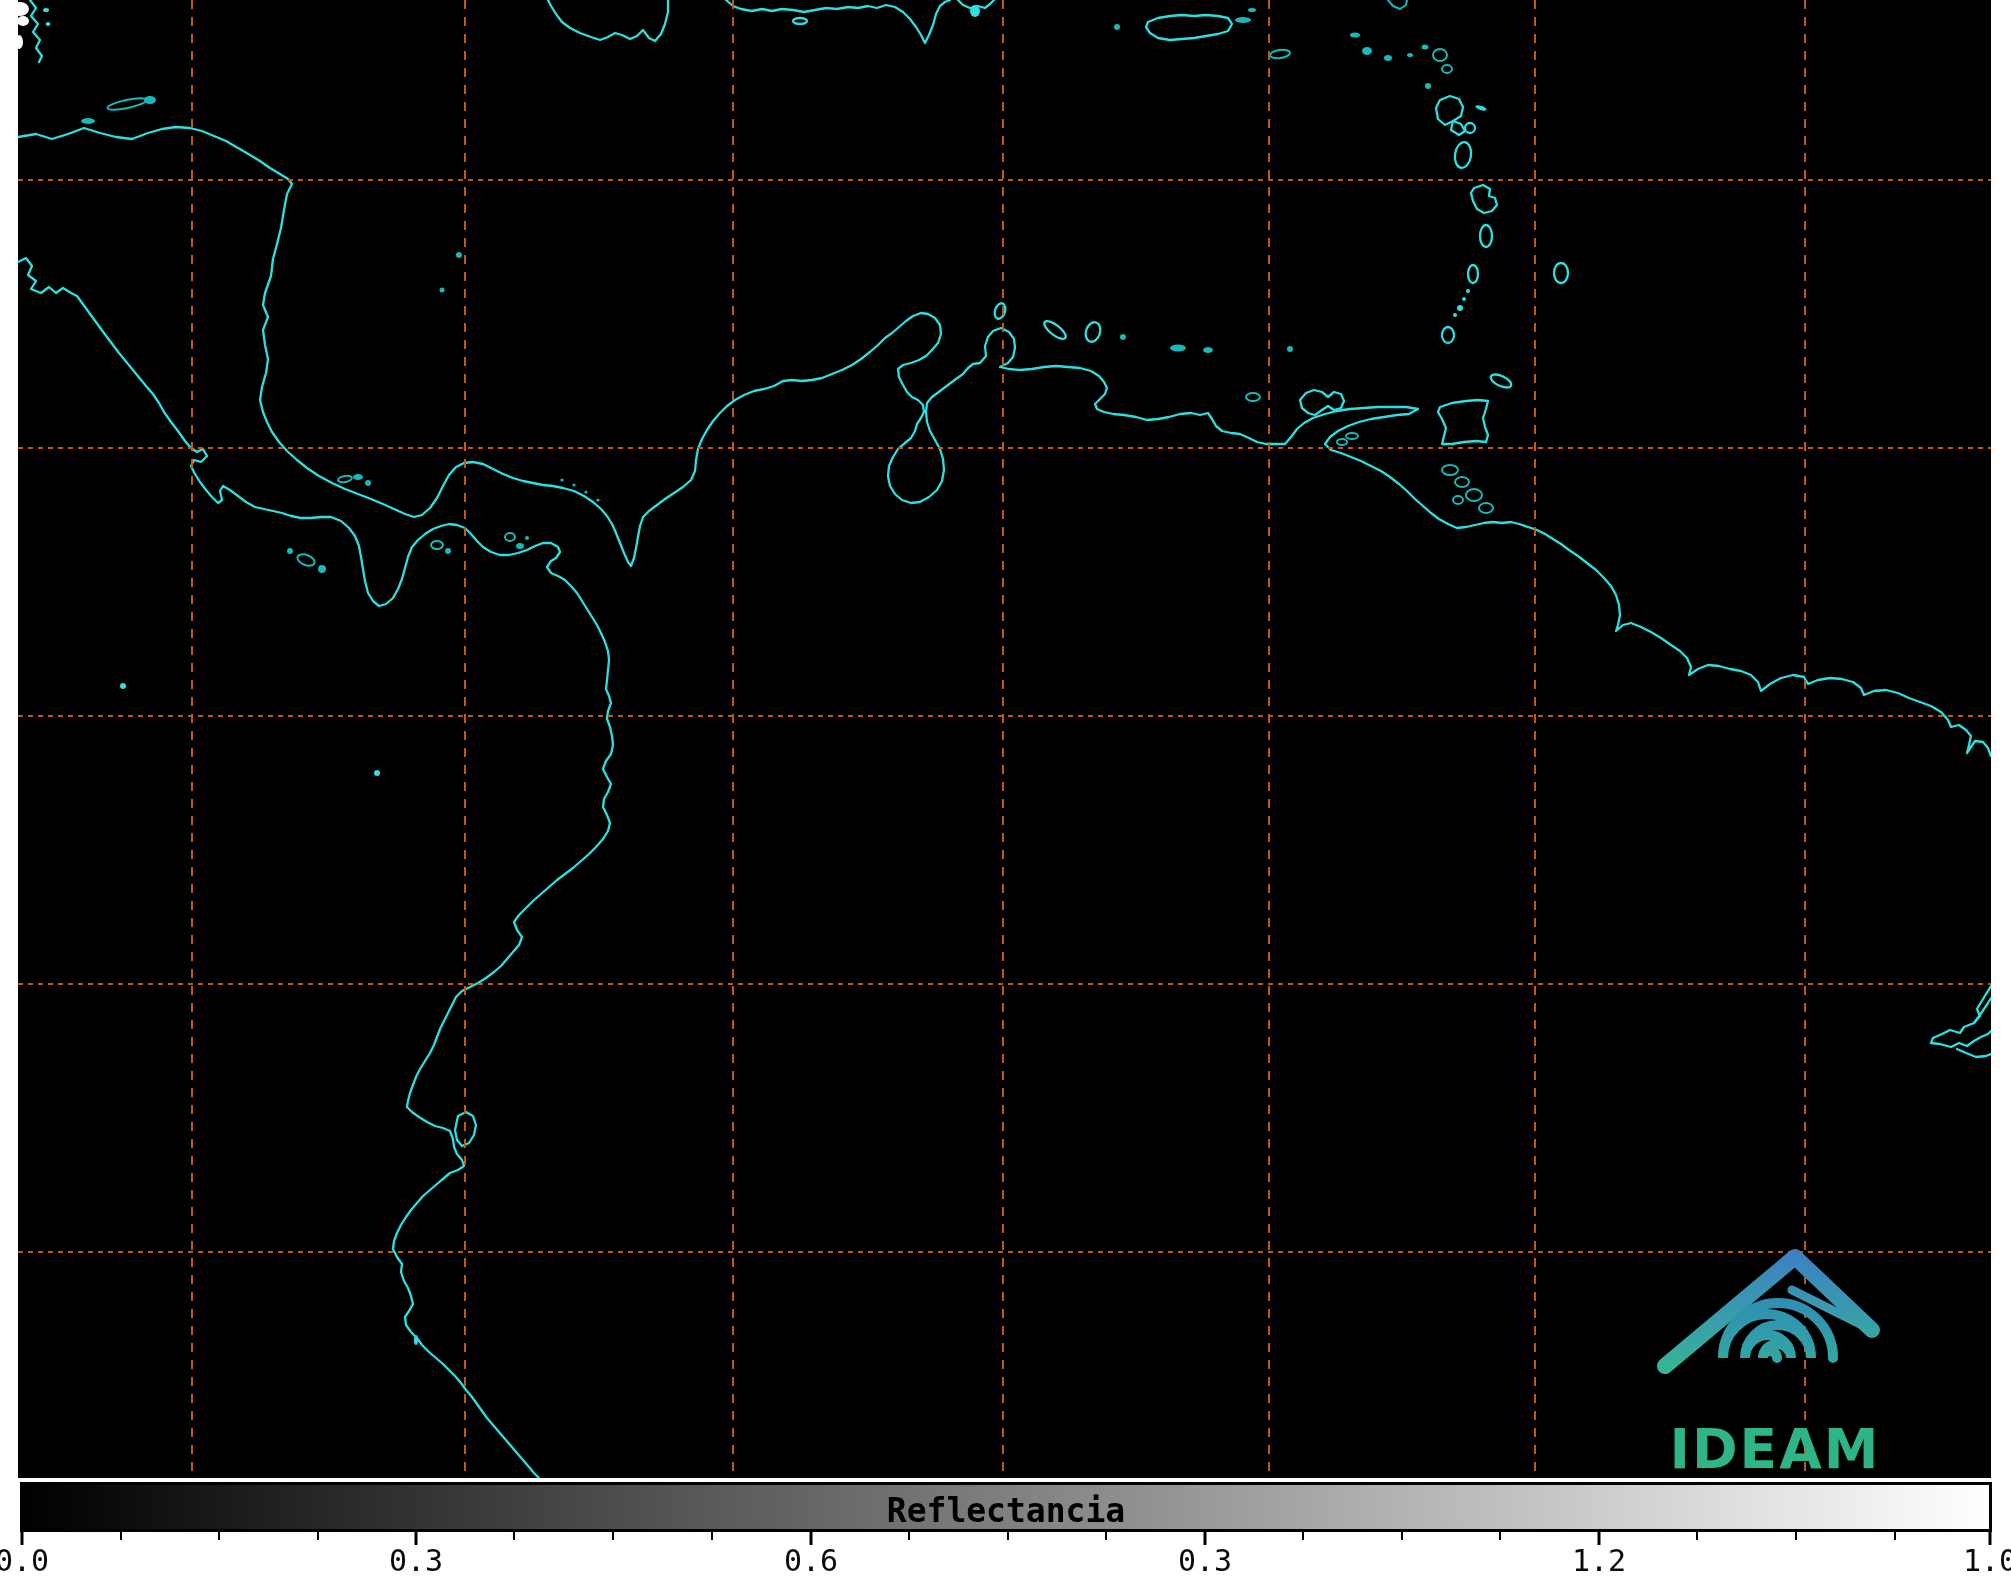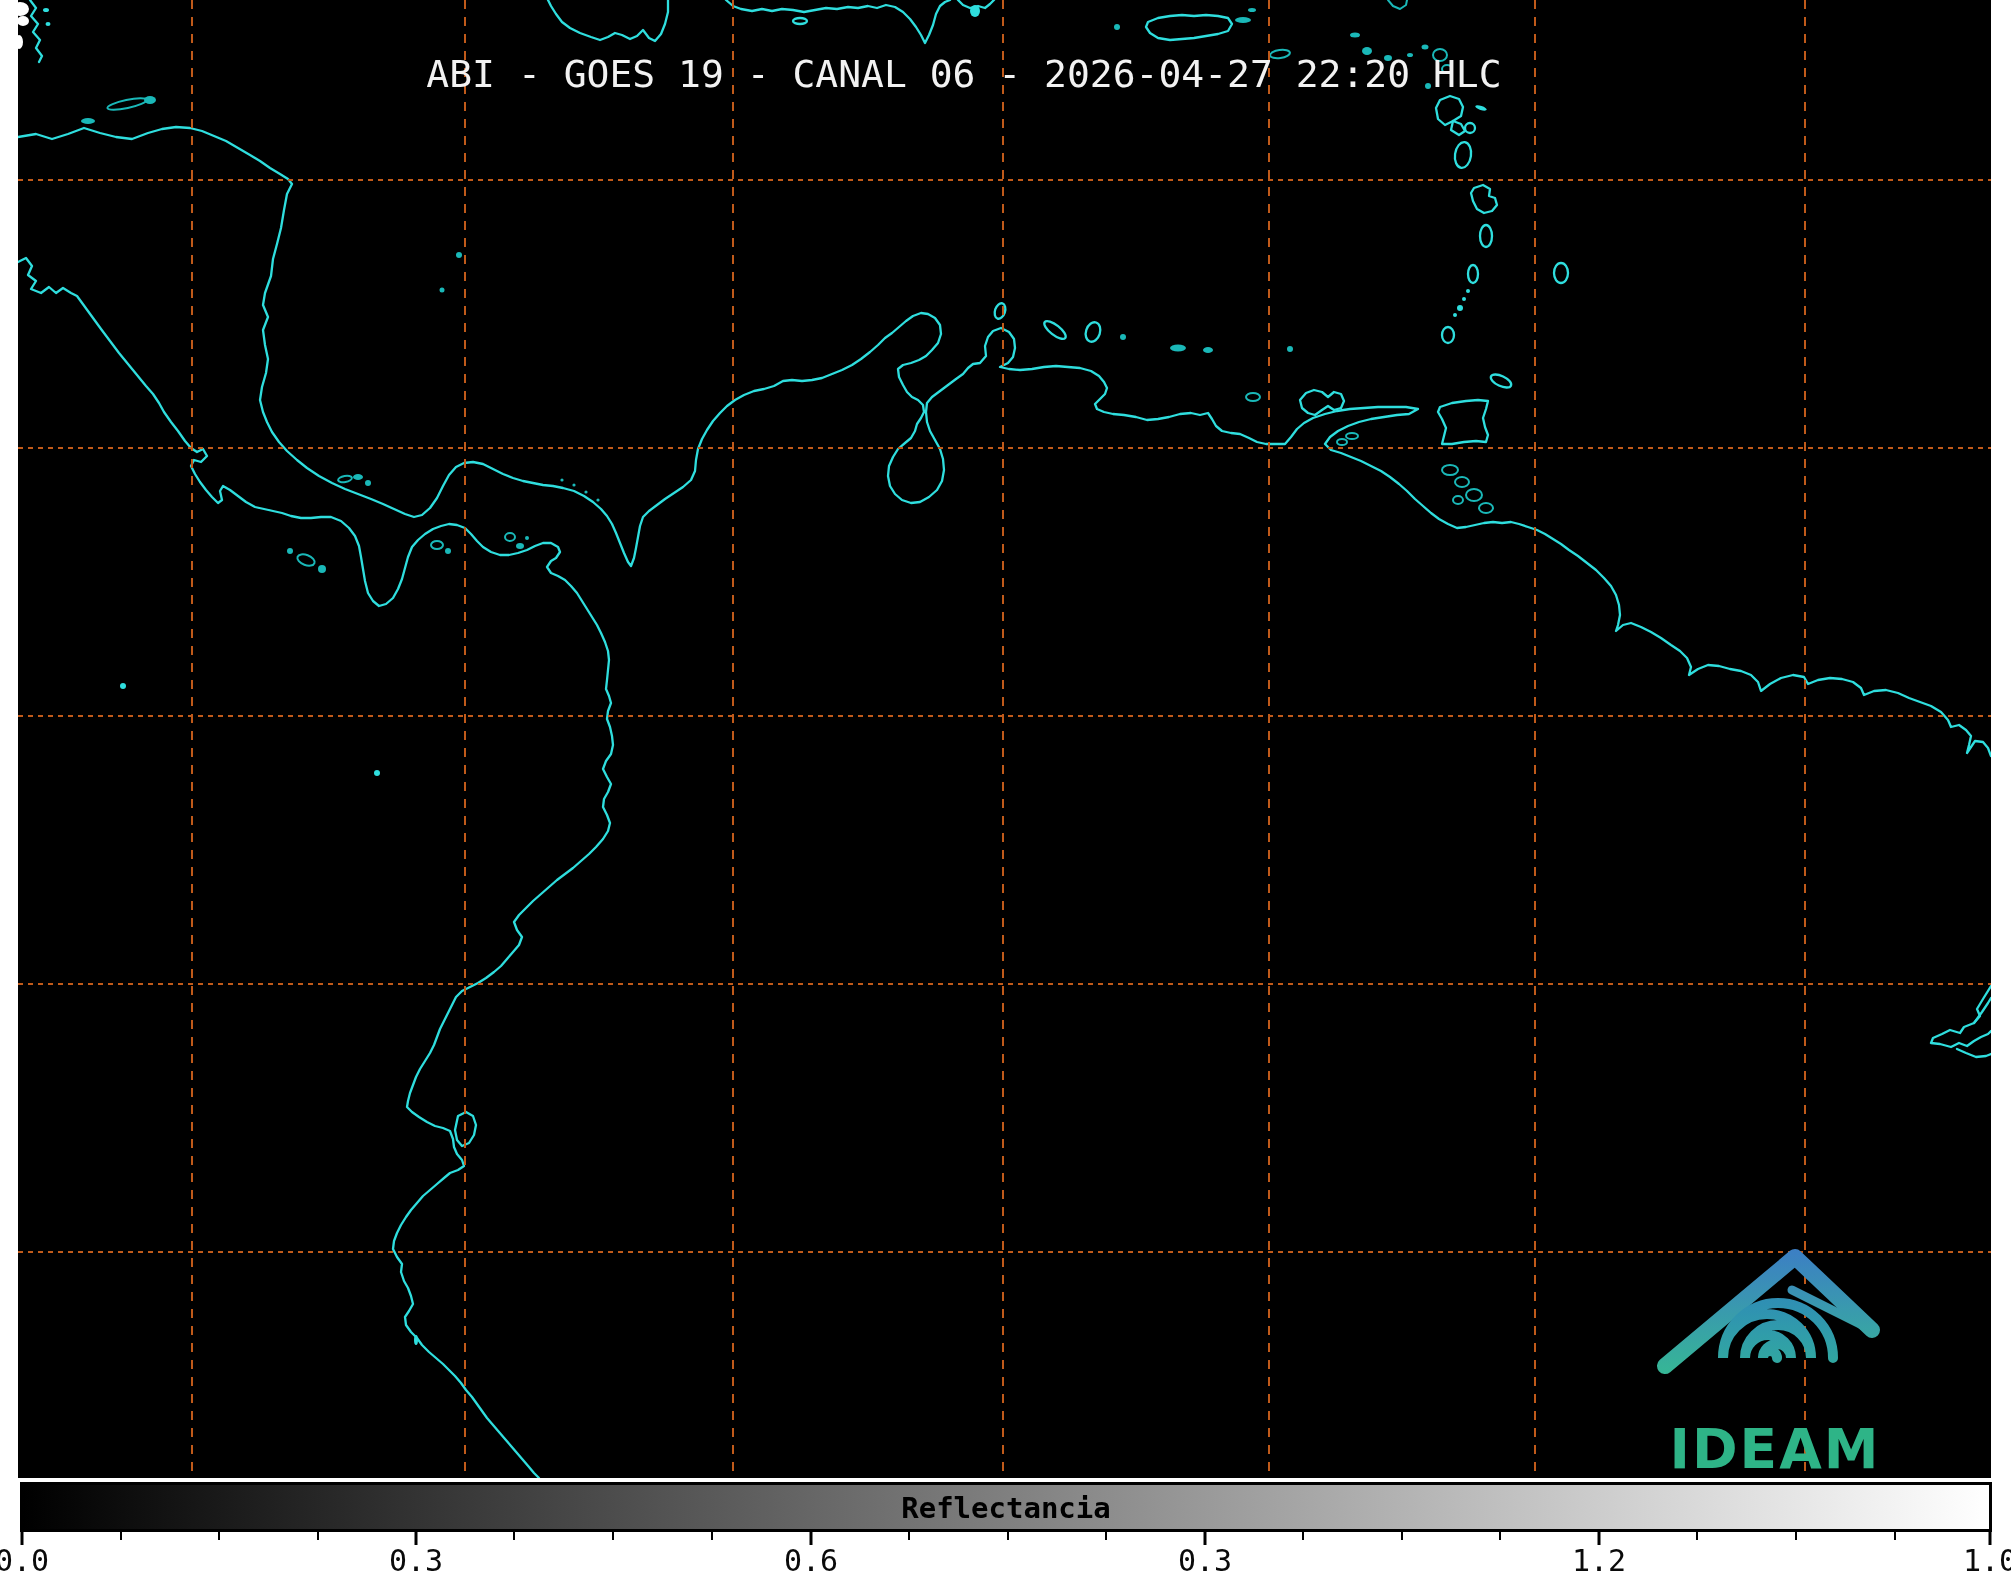--- a/index.html
+++ b/index.html
@@ -28,21 +28,21 @@
     position:absolute;top:55px;left:964px;transform:translateX(-50%);
     font-size:38px;line-height:1;color:var(--title-color);white-space:nowrap;letter-spacing:0px;
   }
   #colorbar{
     position:absolute;left:20px;top:1482px;width:1972px;height:50px;
     border:3px solid #000;
     background:linear-gradient(90deg,var(--cb-start),var(--cb-end));
   }
   #colorbar-label{
     position:absolute;left:0;right:0;top:9px;text-align:center;
-    font-size:29px;font-weight:bold;color:#000;line-height:1;
+    font-size:33px;font-weight:bold;color:#000;line-height:1;
   }
   #cb-axis{position:absolute;left:0;top:1532px}
   .cb-tick-label{
     position:absolute;top:1546px;transform:translateX(-50%);
     font-size:30px;color:#0a0a0a;line-height:1;white-space:nowrap;
   }
   #logo-wordmark{font-family:"DejaVu Sans","Liberation Sans",sans-serif;font-weight:bold;font-size:55px;letter-spacing:2px;fill:var(--logo-green)}
 </style>
 </head>
 <body>
@@ -258,21 +258,20 @@
         <g fill="none" stroke="url(#mtn)" stroke-linecap="round" stroke-linejoin="round">
           <path d="M 1665,1366 L 1795,1257 L 1872,1330" stroke-width="16"></path>
           <path d="M 1872,1330 L 1792,1290" stroke-width="9"></path>
         </g>
         <path fill="none" stroke="url(#swirl)" stroke-linecap="round" stroke-width="10" d="M 1833,1358 a 55,55 0 1 0 -110,0 a 44,44 0 1 1 88,0 a 33,33 0 1 0 -66,0 a 23,23 0 1 1 46,0 a 14,14 0 1 0 -28,0 a 7,7 0 1 1 14,0"></path>
         <text id="logo-wordmark" x="1775" y="1468" text-anchor="middle">IDEAM</text>
       </g>
     </g>
   </svg>
 
-  <div id="map-title">ABI - GOES 19 - CANAL 06 - 2026-04-27 22:20 HLC</div>
 
   <div id="colorbar">
     <div id="colorbar-label">Reflectancia</div>
   </div>
 
   <svg id="cb-axis" width="2011" height="20" viewBox="0 0 2011 20">
     <g stroke="#000">
 
       <line x1="22" y1="0" x2="22" y2="13" stroke-width="3"></line>
       <line x1="416" y1="0" x2="416" y2="13" stroke-width="3"></line>

